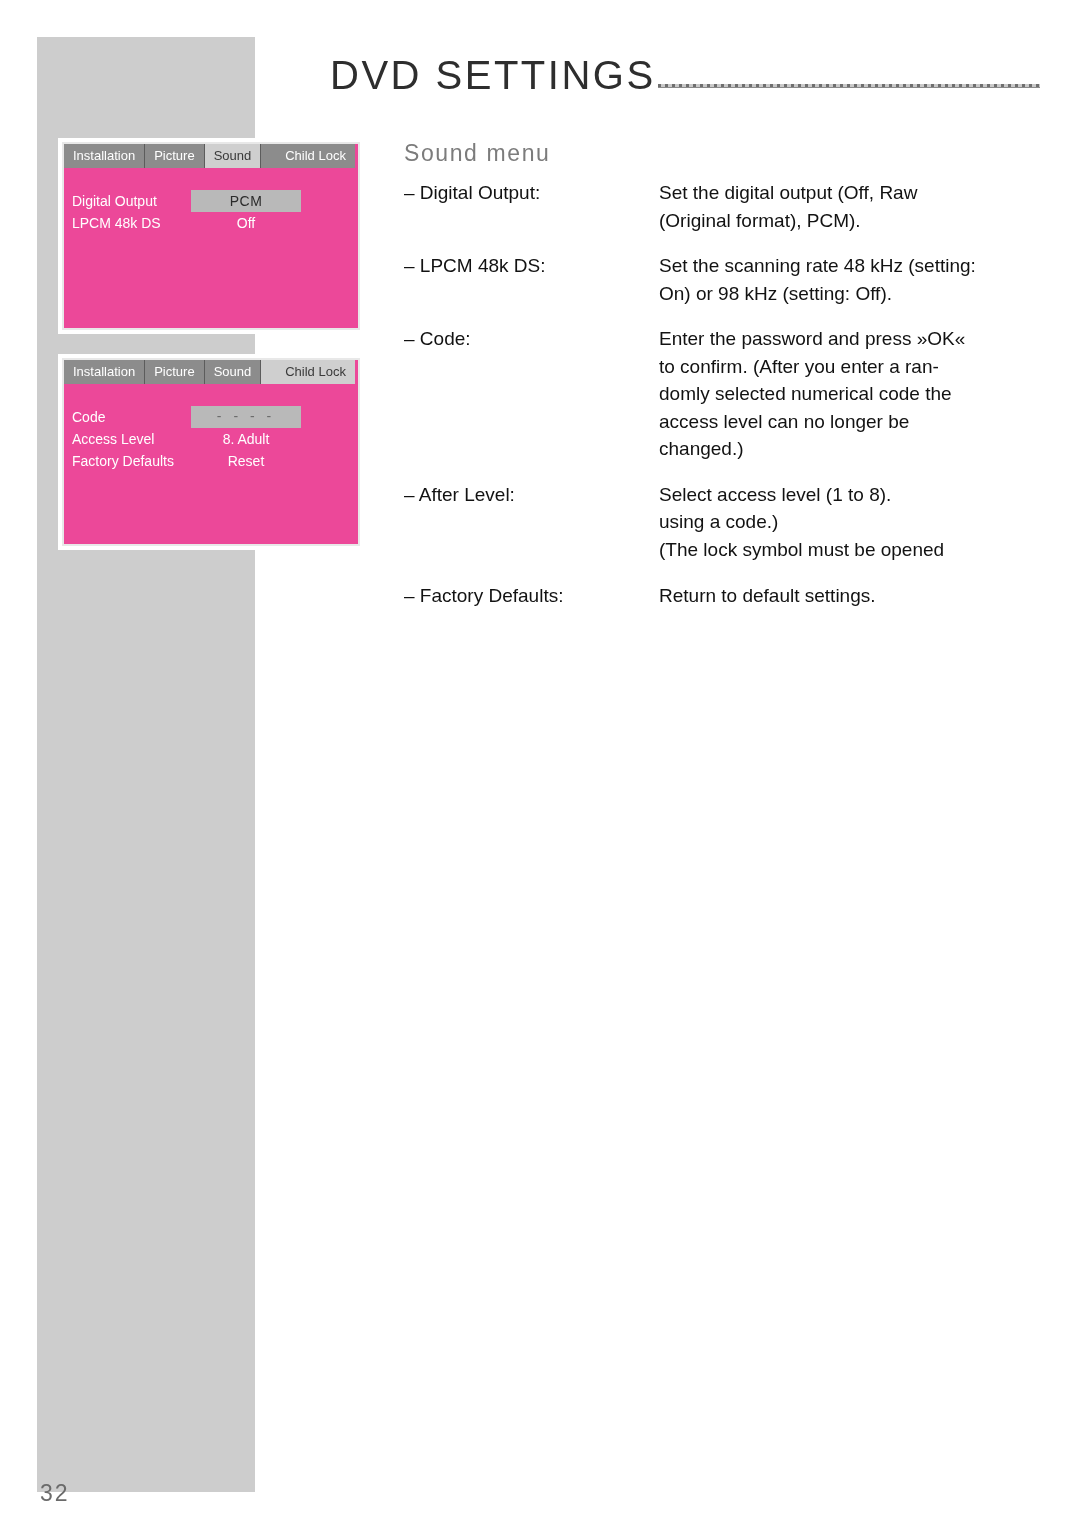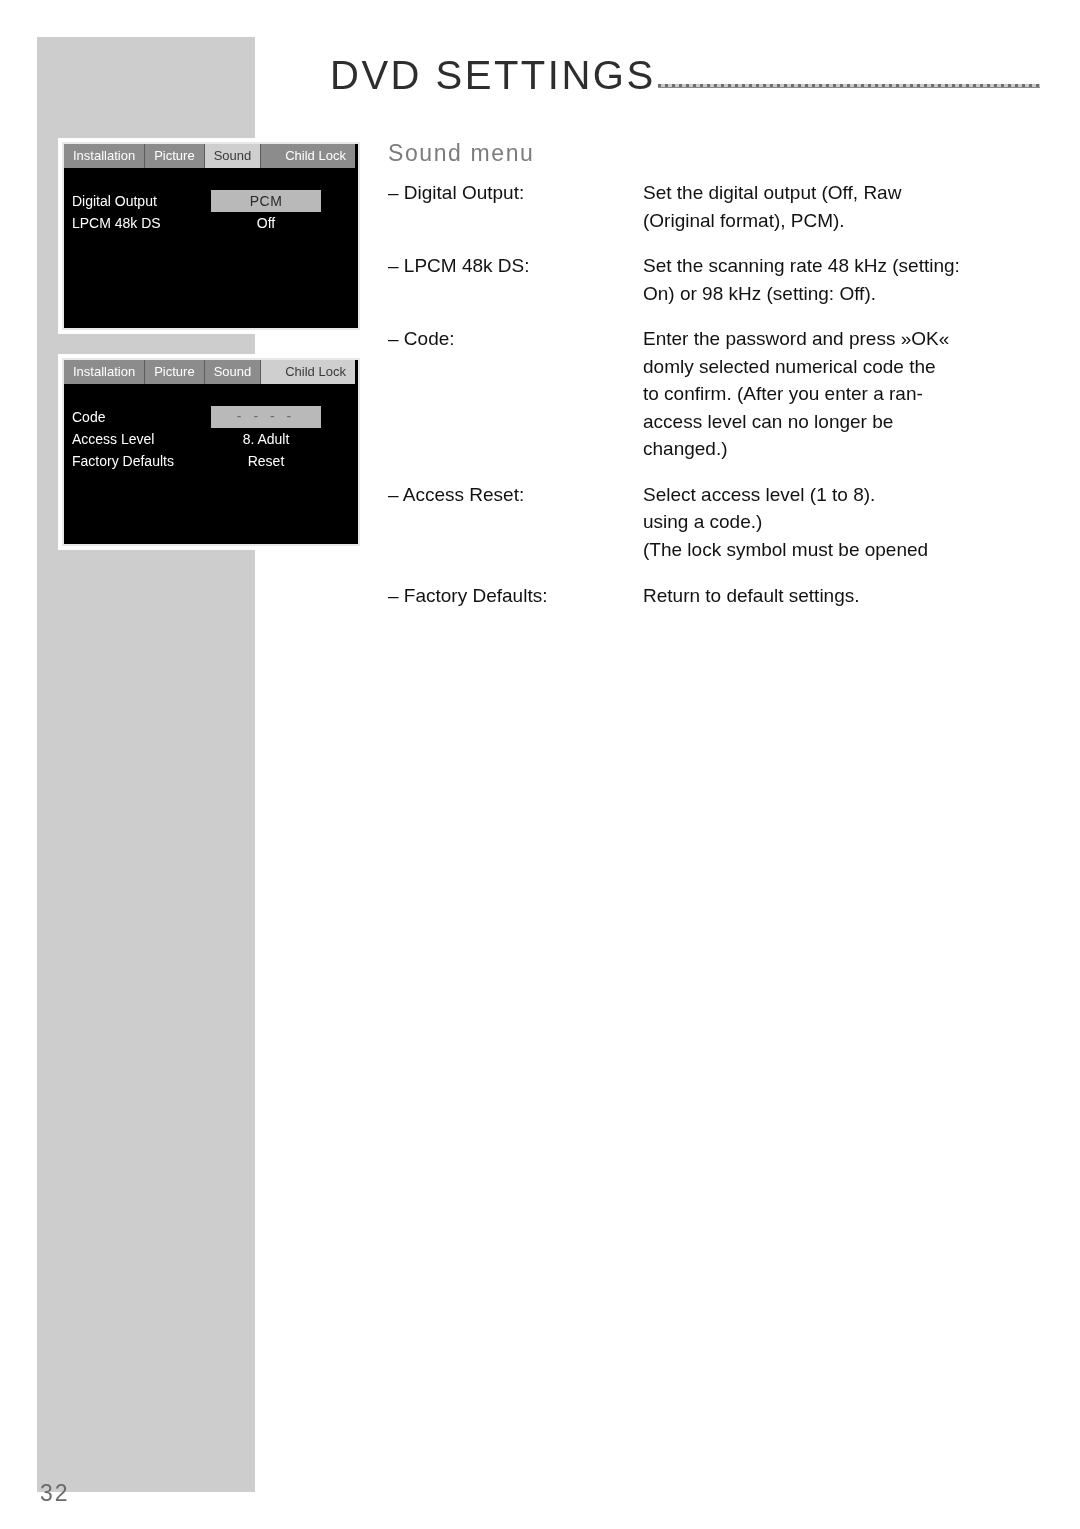--- a/index.html
+++ b/index.html
@@ -63,21 +63,21 @@
       to right,
       #6f6f6f 0px, #6f6f6f 3px,
       #c9c9c9 3px, #c9c9c9 7px
     );
     border-bottom: 1px solid #8a8a8a;
   }
 
   
   .osd {
     position: absolute;
-    background: #000000;
+    background: #ec4899;
     border: 2px solid #e8e8e8;
     box-shadow: 0 0 0 4px #ffffff;
     box-sizing: border-box;
   }
   .osd-1 { left: 62px; top: 142px; width: 298px; height: 188px; }
   .osd-2 { left: 62px; top: 358px; width: 298px; height: 188px; }
 
   .osd-tabs {
     display: flex;
     height: 24px;
@@ -108,21 +108,21 @@
   }
   .osd-row {
     display: flex;
     align-items: center;
     height: 22px;
     color: #ffffff;
     font-size: 14px;
     font-family: "Liberation Sans", sans-serif;
   }
   .osd-label {
-    width: 147px;
+    width: 127px;
     padding-left: 8px;
     box-sizing: border-box;
     white-space: nowrap;
   }
   .osd-value {
     width: 110px;
     text-align: center;
     white-space: nowrap;
   }
   .osd-value.sel {
@@ -136,21 +136,21 @@
     background: #b9b9b9;
     color: #6c6c6c;
     height: 22px;
     line-height: 20px;
     letter-spacing: 4px;
   }
 
   
   .content {
     position: absolute;
-    left: 388px;
+    left: 404px;
     top: 140px;
     width: 650px;
   }
   .section-title {
     font-size: 23px;
     letter-spacing: 1.6px;
     color: #7c7c7c;
     font-weight: normal;
     margin: 0 0 12px 0;
     font-family: "Liberation Sans", sans-serif;
@@ -248,29 +248,29 @@
       <span class="line">Set the scanning rate 48 kHz (setting:</span>
       <span class="line">On) or 98 kHz (setting: Off).</span>
     </div>
   </div>
 
 
   <div class="entry">
     <div class="entry-term">– Code:</div>
     <div class="entry-desc">
       <span class="line">Enter the password and press »OK«</span>
+      <span class="line">to confirm. (After you enter a ran-</span>
       <span class="line">domly selected numerical code the</span>
-      <span class="line">to confirm. (After you enter a ran-</span>
       <span class="line">access level can no longer be</span>
       <span class="line">changed.)</span>
     </div>
   </div>
 
   <div class="entry">
-    <div class="entry-term">– Access Reset:</div>
+    <div class="entry-term">– After Level:</div>
     <div class="entry-desc">
       <span class="line">Select access level (1 to 8).</span>
       <span class="line">using a code.)</span>
       <span class="line">(The lock symbol must be opened</span>
     </div>
   </div>
 
   <div class="entry">
     <div class="entry-term">– Factory Defaults:</div>
     <div class="entry-desc">

